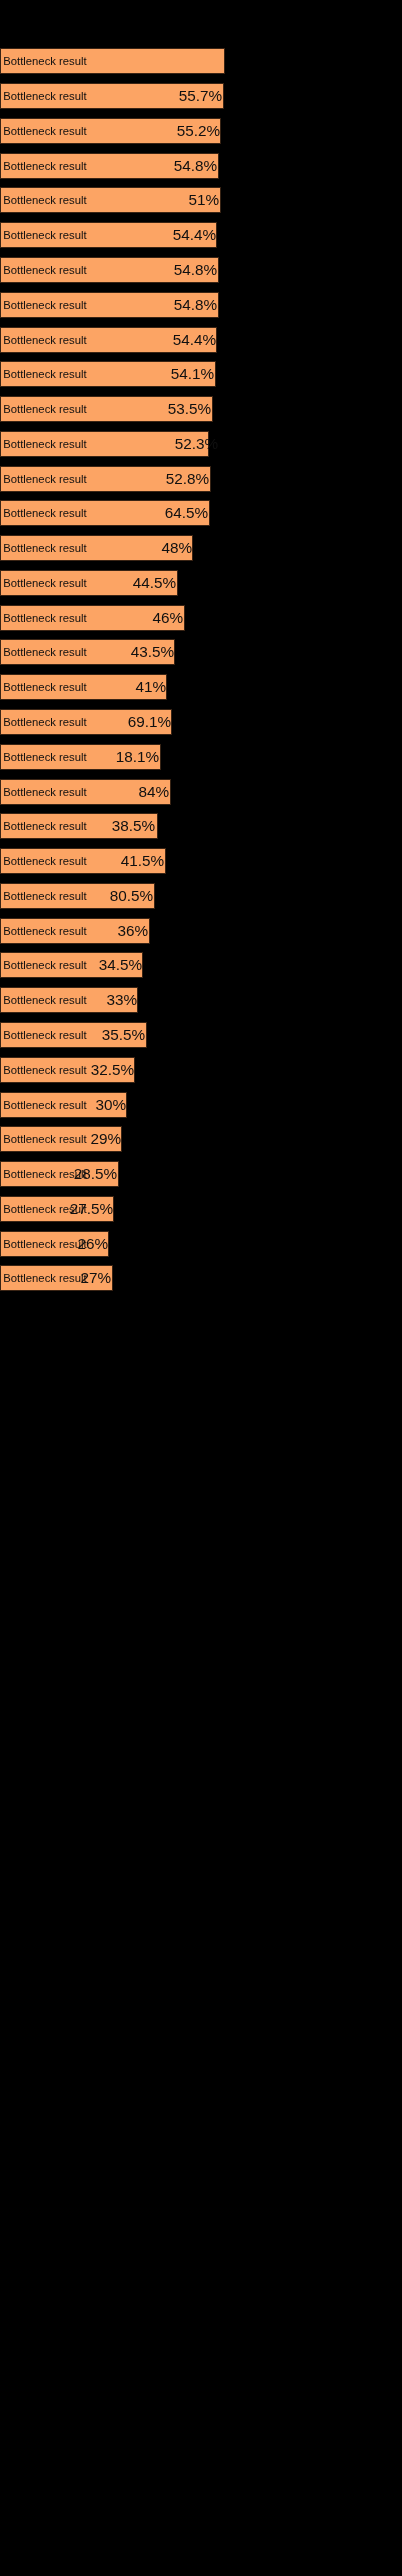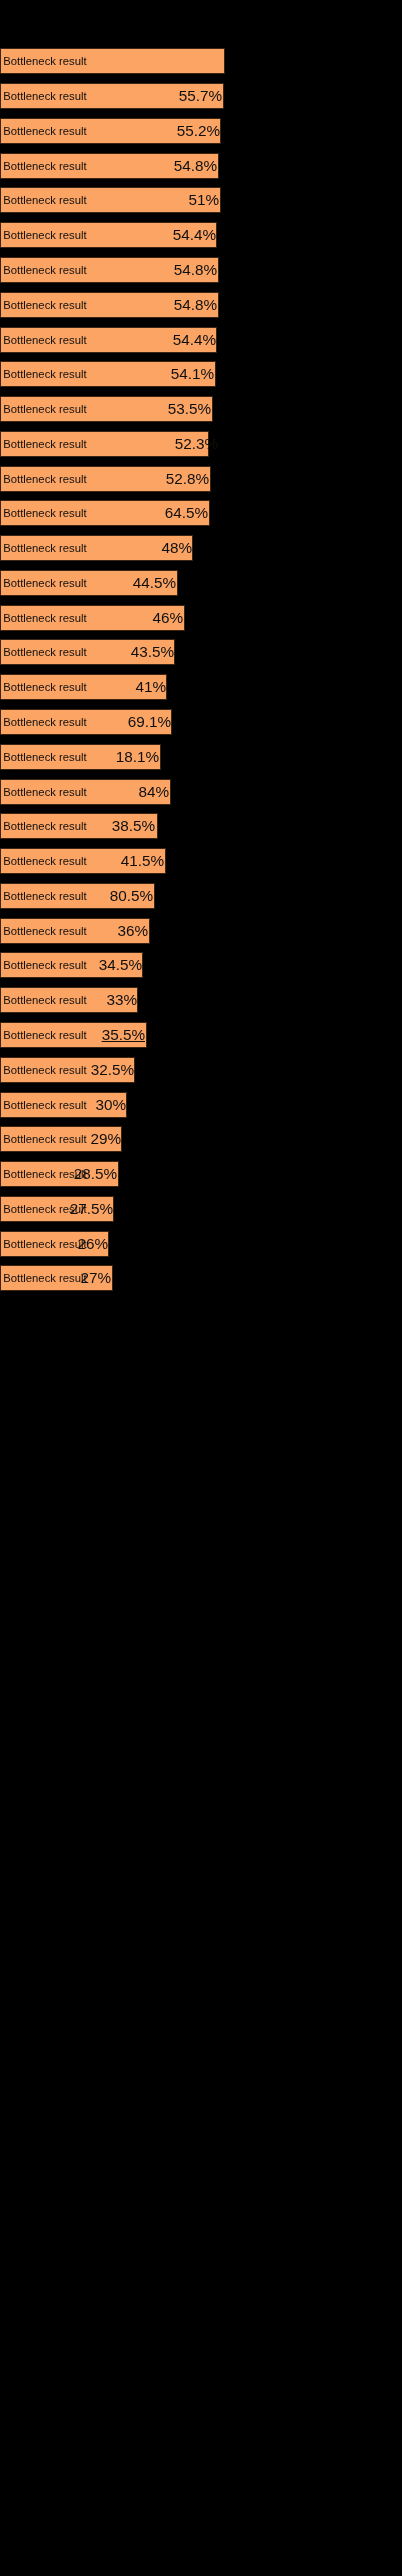--- a/index.html
+++ b/index.html
@@ -304,21 +304,21 @@
         <div class="bar-row" style="top: 0px;">
           <div class="bar-rect" style="width: 138px;"></div>
           <div class="bar-label">Bottleneck result</div>
           <div class="bar-value" style="left: 92px; width: 45px;">33%</div>
         </div>
       </div>
       <div class="row-clip" style="top: 1022px;">
         <div class="bar-row" style="top: 0px;">
           <div class="bar-rect" style="width: 147px;"></div>
           <div class="bar-label">Bottleneck result</div>
-          <div class="bar-value" style="left: 100px; width: 45px; text-decoration: underline;">35.5%</div>
+          <div class="bar-value" style="left: 100px; width: 45px;">35.5%</div>
         </div>
       </div>
       <div class="row-clip" style="top: 1057px;">
         <div class="bar-row" style="top: 0px;">
           <div class="bar-rect" style="width: 135px;"></div>
           <div class="bar-label">Bottleneck result</div>
           <div class="bar-value" style="left: 89px; width: 45px;">32.5%</div>
         </div>
       </div>
       <div class="row-clip" style="top: 1092px;">

